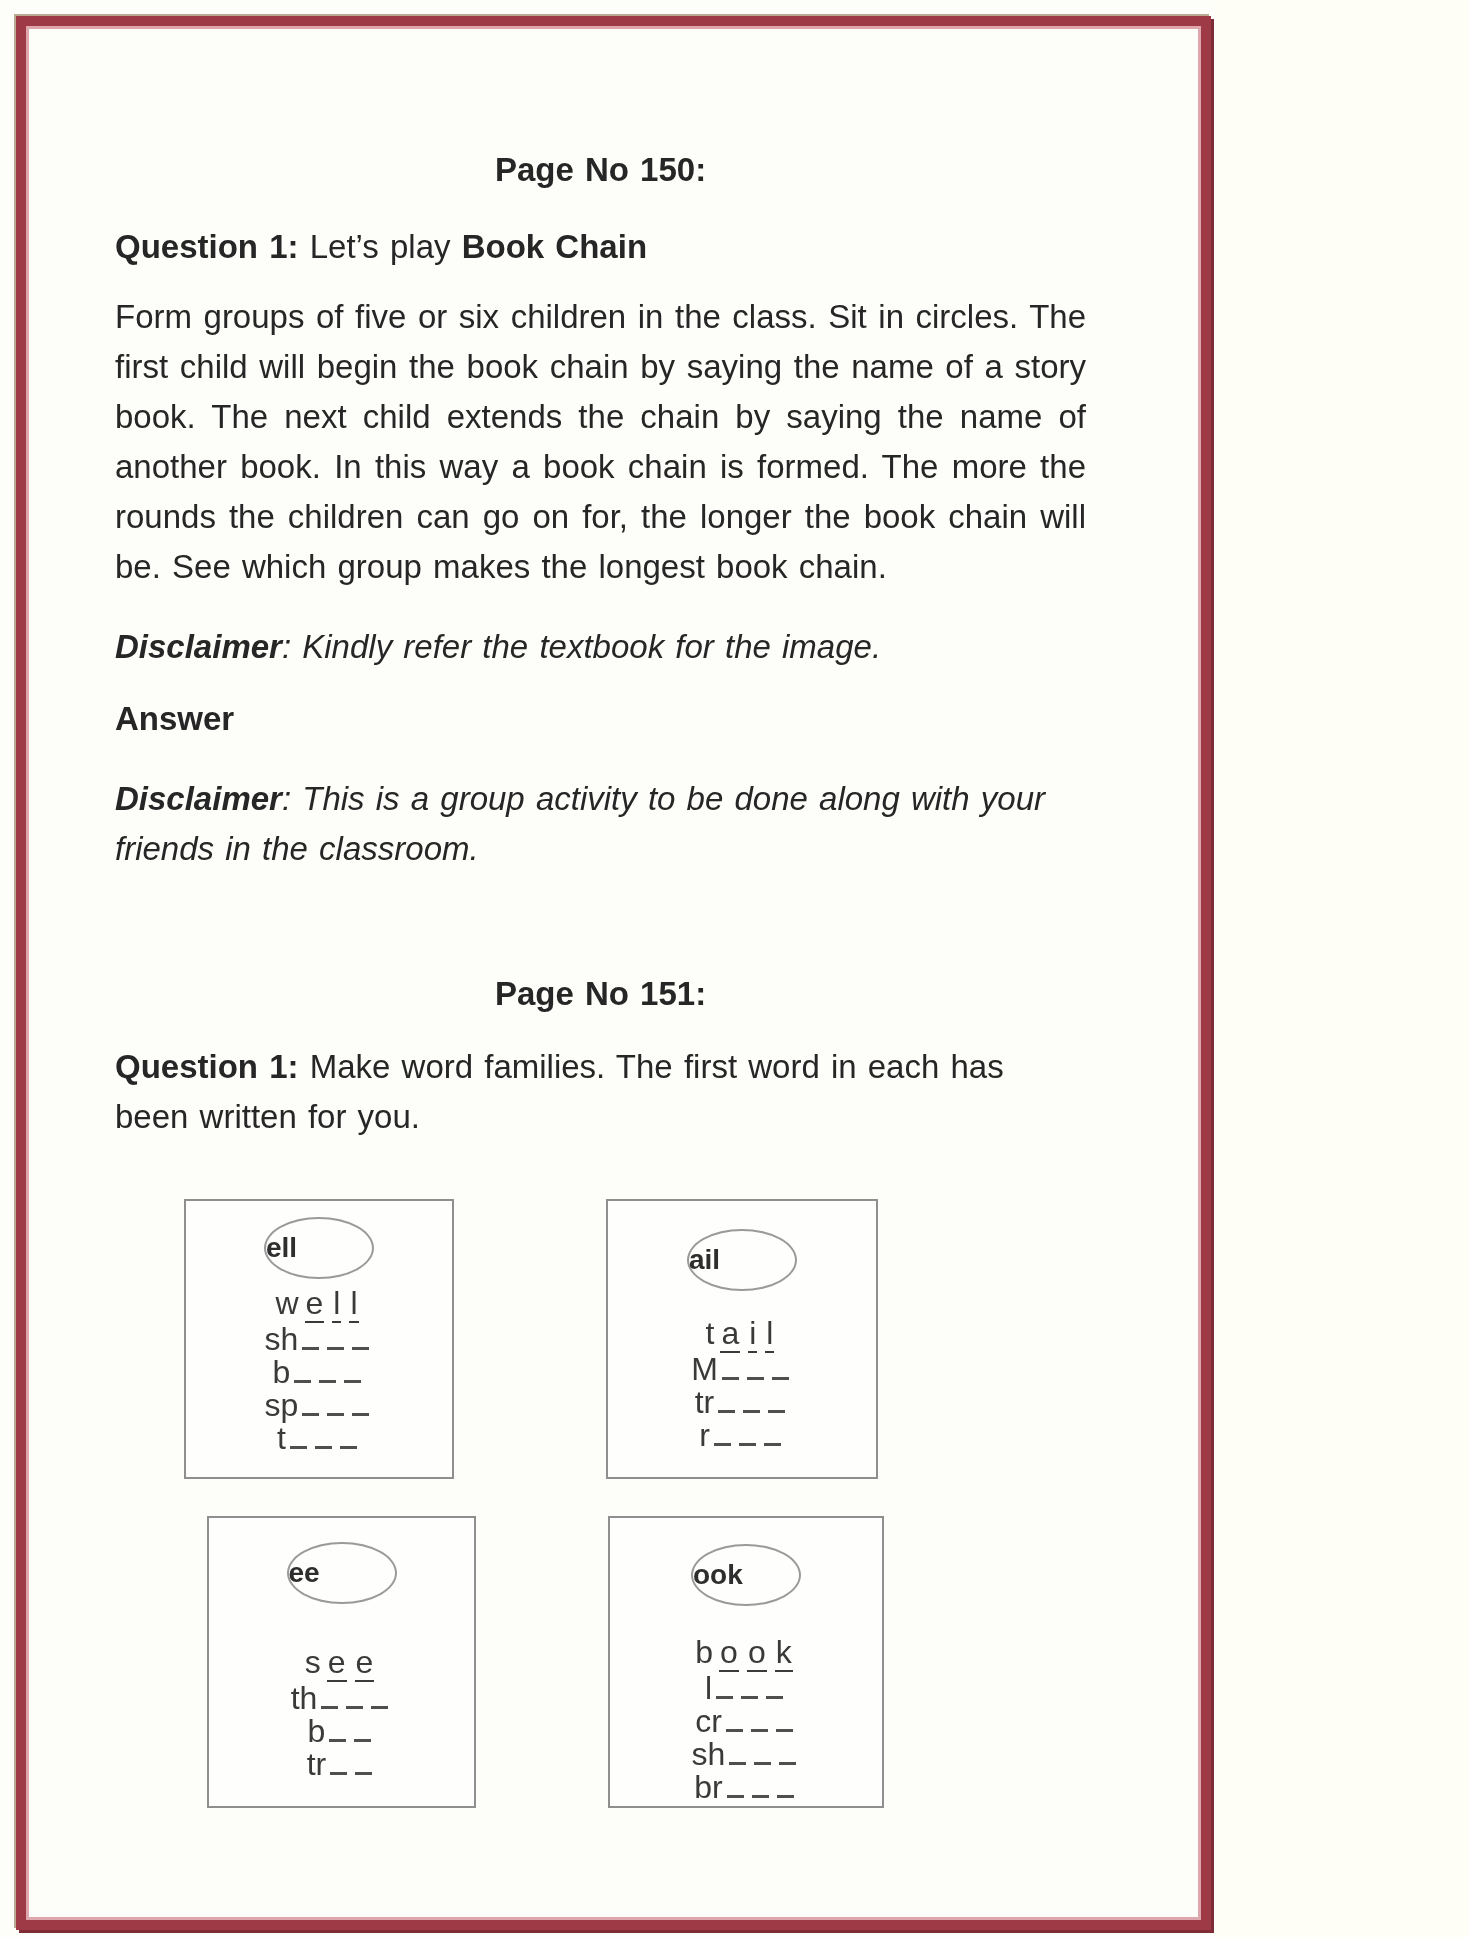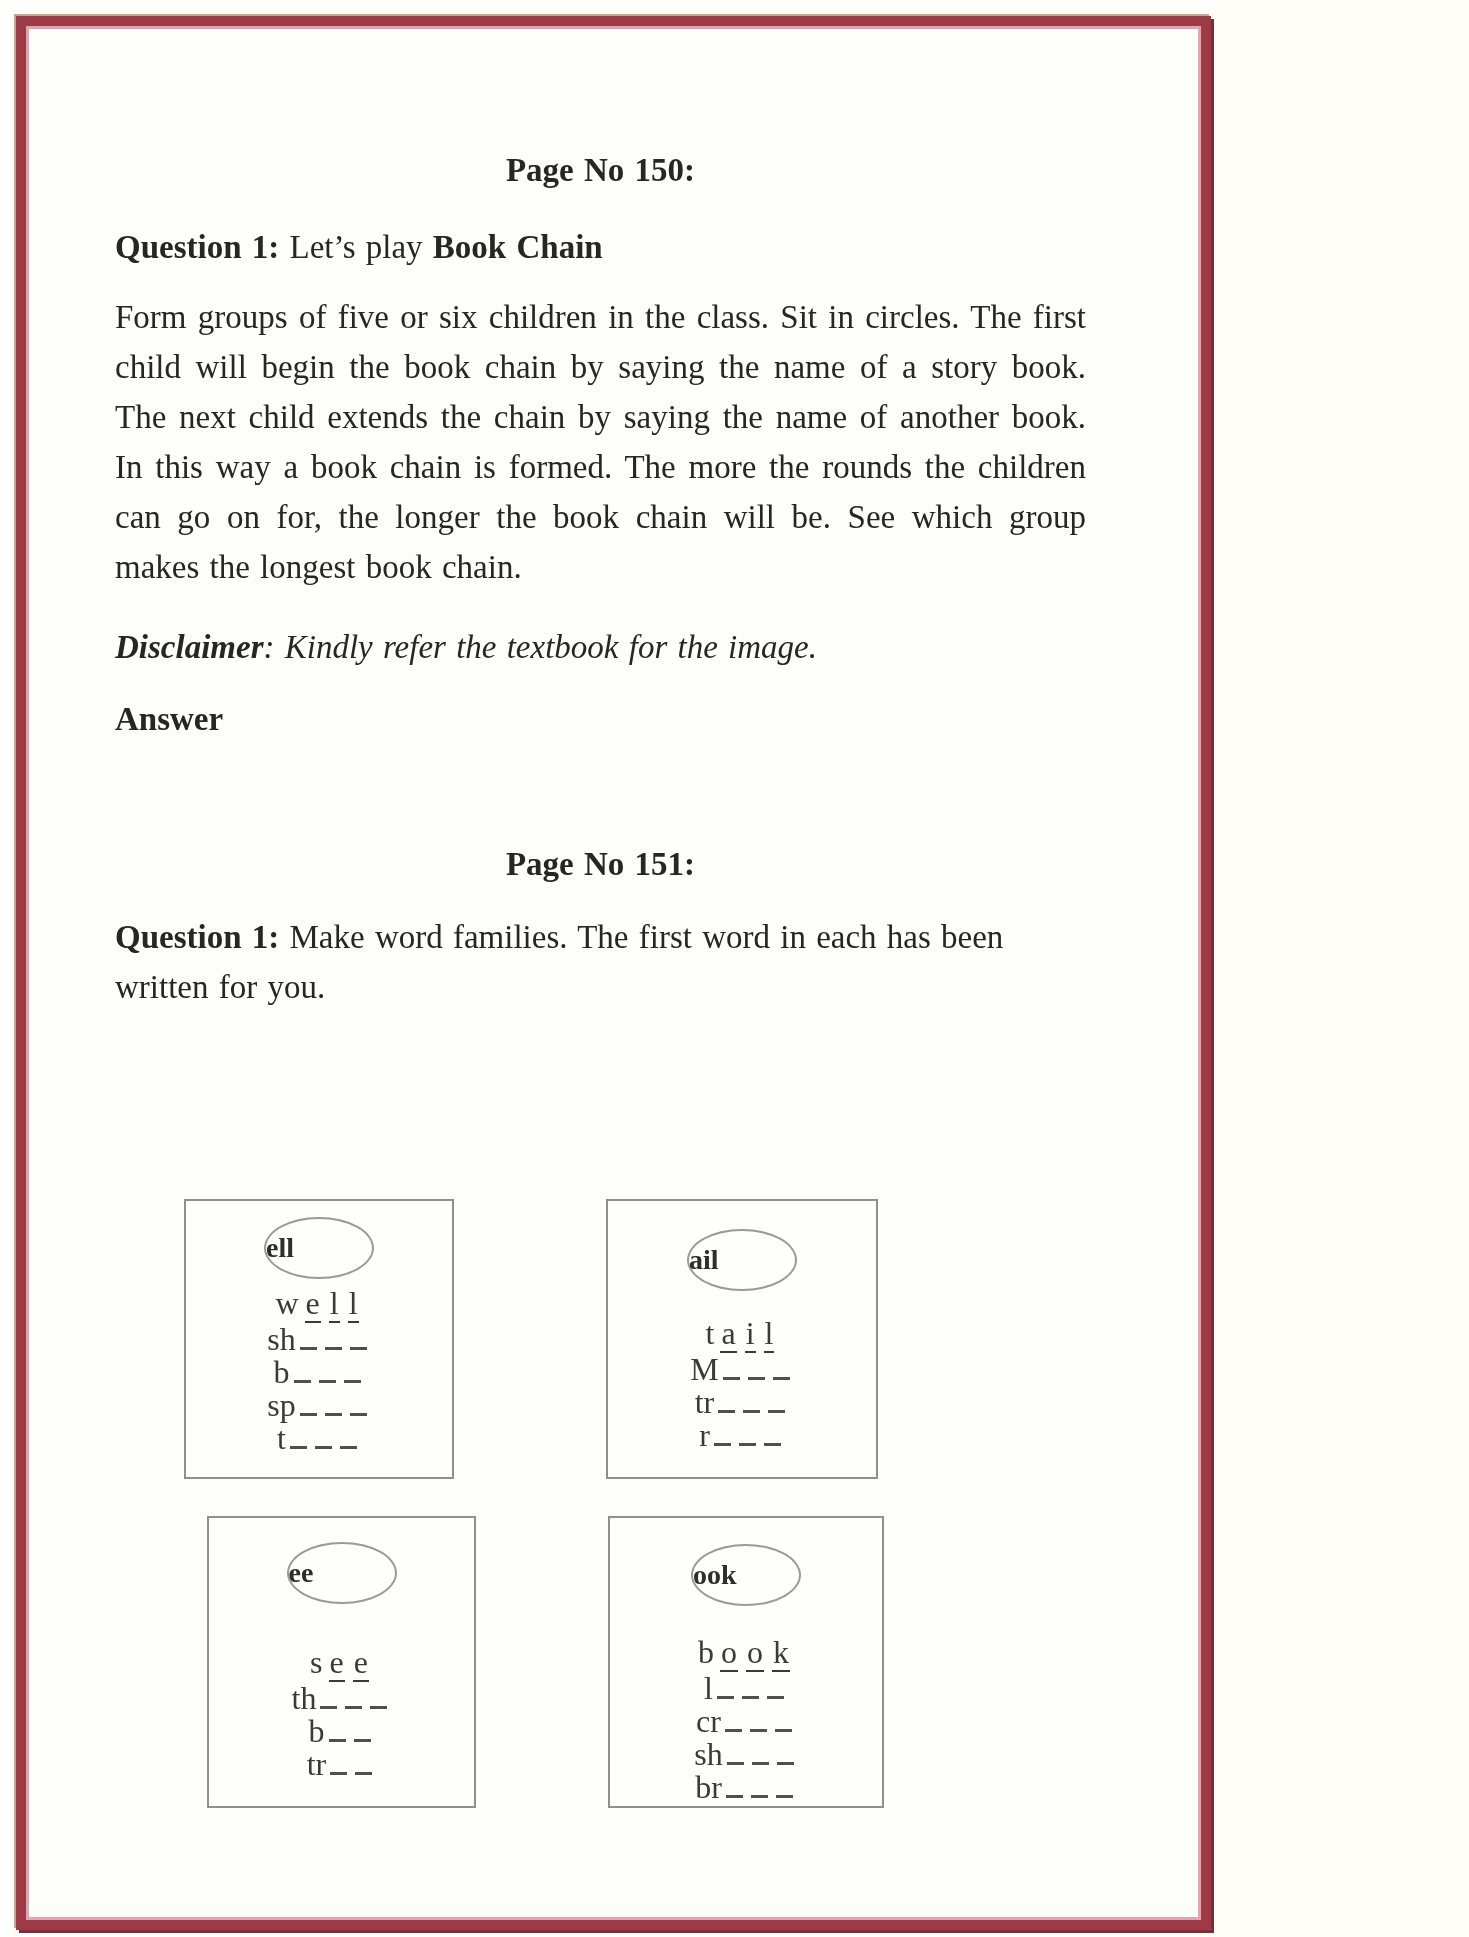--- a/index.html
+++ b/index.html
@@ -1,19 +1,19 @@
 <!DOCTYPE html>
 <html><head>
 <meta charset="utf-8">
 <style>
   html,body { margin:0; padding:0; background:#fffef6; }
   .page {
     position:relative; width:1215px; height:1937px;
     background:#fdfdf9; overflow:hidden;
-    font-family:Liberation Serif, serif;
+    font-family:Liberation Sans, sans-serif;
     color:#262626;
   }
   .frame-outer {
     position:absolute; left:16px; top:16px; right:4px; bottom:7px;
     border:10px solid #9d3a45;
     box-shadow:-2px -2px 0 0 #b9aa92, 3px 3px 0 0 #7e2d37;
   }
   .frame-inner {
     position:absolute; inset:0;
     border:3px solid #dda7ad;
@@ -86,20 +86,21 @@
           <span>Let’s play</span>
           <b>Book Chain</b>
         </p>
 
         <p class="body-para">Form groups of five or six children in the class. Sit in circles. The first child will begin the book chain by saying the name of a story book. The next child extends the chain by saying the name of another book. In this way a book chain is formed. The more the rounds the children can go on for, the longer the book chain will be. See which group makes the longest book chain.</p>
 
         <p class="disclaimer"><b>Disclaimer</b><span>: Kindly refer the textbook for the image.</span></p>
 
         <p class="answer">Answer</p>
 
+        <p class="disclaimer"><b>Disclaimer</b><span>: This is a group activity to be done along with your friends in the classroom.</span></p>
 
         <div class="page-heading h151">Page No 151:</div>
 
         <p class="q-line q151">
           <b>Question 1:</b>
           <span>Make word families. The first word in each has been written for you.</span>
         </p>
 
       </div>
 

